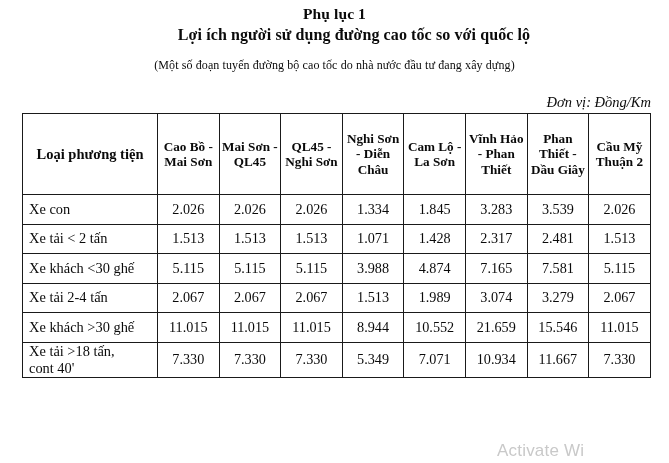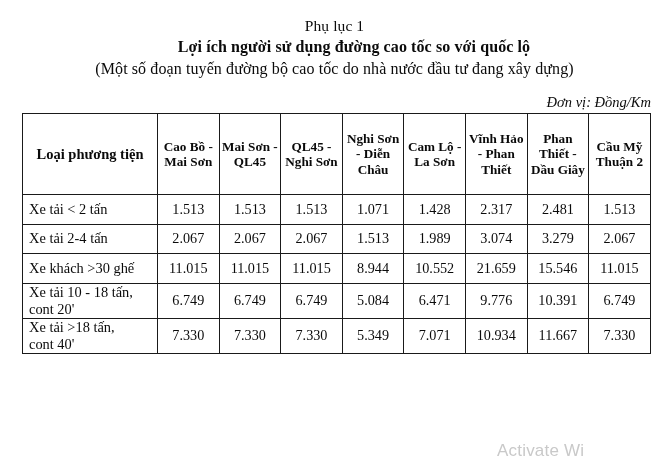--- a/index.html
+++ b/index.html
@@ -20,37 +20,38 @@
   
   .doc-head {
     position: absolute;
     left: 0;
     top: 0;
     width: 669px;
     text-align: center;
   }
   .doc-title {
     font-size: 15.5px;
-    font-weight: normal;
+    font-weight: bold;
     line-height: 20px;
-    margin-top: 16px;
+    margin-top: 4px;
     letter-spacing: 0.1px;
   }
   .doc-subtitle {
     font-size: 16px;
     font-weight: bold;
     line-height: 22px;
     letter-spacing: 0.1px;
     padding-left: 39px;
   }
   .doc-subnote {
-    font-size: 16px;
+    font-size: 12px;
     font-weight: normal;
     line-height: 22px;
     letter-spacing: 0.1px;
+    margin-top: 8px;
   }
 
   
   .unit-line {
     position: absolute;
     right: 18px;
     top: 94px;
     font-size: 14.5px;
     font-style: italic;
     font-weight: 500;
@@ -152,31 +153,53 @@
           <th>QL45 - Nghi Sơn</th>
           <th>Nghi Sơn - Diễn Châu</th>
           <th>Cam Lộ - La Sơn</th>
           <th>Vĩnh Hảo - Phan Thiết</th>
           <th>Phan Thiết - Dầu Giây</th>
           <th>Cầu Mỹ Thuận 2</th>
         </tr>
     </thead>
     <tbody id="table-body">
         <tr>
+          <td class="rowlabel">Xe con</td>
+          <td>2.026</td>
+          <td>2.026</td>
+          <td>2.026</td>
+          <td>1.334</td>
+          <td>1.845</td>
+          <td>3.283</td>
+          <td>3.539</td>
+          <td>2.026</td>
+        </tr>
+        <tr>
           <td class="rowlabel">Xe tải &lt; 2 tấn</td>
           <td>1.513</td>
           <td>1.513</td>
           <td>1.513</td>
           <td>1.071</td>
           <td>1.428</td>
           <td>2.317</td>
           <td>2.481</td>
           <td>1.513</td>
         </tr>
         <tr>
+          <td class="rowlabel">Xe khách &lt;30 ghế</td>
+          <td>5.115</td>
+          <td>5.115</td>
+          <td>5.115</td>
+          <td>3.988</td>
+          <td>4.874</td>
+          <td>7.165</td>
+          <td>7.581</td>
+          <td>5.115</td>
+        </tr>
+        <tr>
           <td class="rowlabel">Xe tải 2-4 tấn</td>
           <td>2.067</td>
           <td>2.067</td>
           <td>2.067</td>
           <td>1.513</td>
           <td>1.989</td>
           <td>3.074</td>
           <td>3.279</td>
           <td>2.067</td>
         </tr>
@@ -185,32 +208,20 @@
           <td>11.015</td>
           <td>11.015</td>
           <td>11.015</td>
           <td>8.944</td>
           <td>10.552</td>
           <td>21.659</td>
           <td>15.546</td>
           <td>11.015</td>
         </tr>
         <tr class="tall">
-          <td class="rowlabel">Xe tải 10 - 18 tấn,
-cont 20'</td>
-          <td>6.749</td>
-          <td>6.749</td>
-          <td>6.749</td>
-          <td>5.084</td>
-          <td>6.471</td>
-          <td>9.776</td>
-          <td>10.391</td>
-          <td>6.749</td>
-        </tr>
-        <tr class="tall">
           <td class="rowlabel">Xe tải &gt;18 tấn,
 cont 40'</td>
           <td>7.330</td>
           <td>7.330</td>
           <td>7.330</td>
           <td>5.349</td>
           <td>7.071</td>
           <td>10.934</td>
           <td>11.667</td>
           <td>7.330</td>

